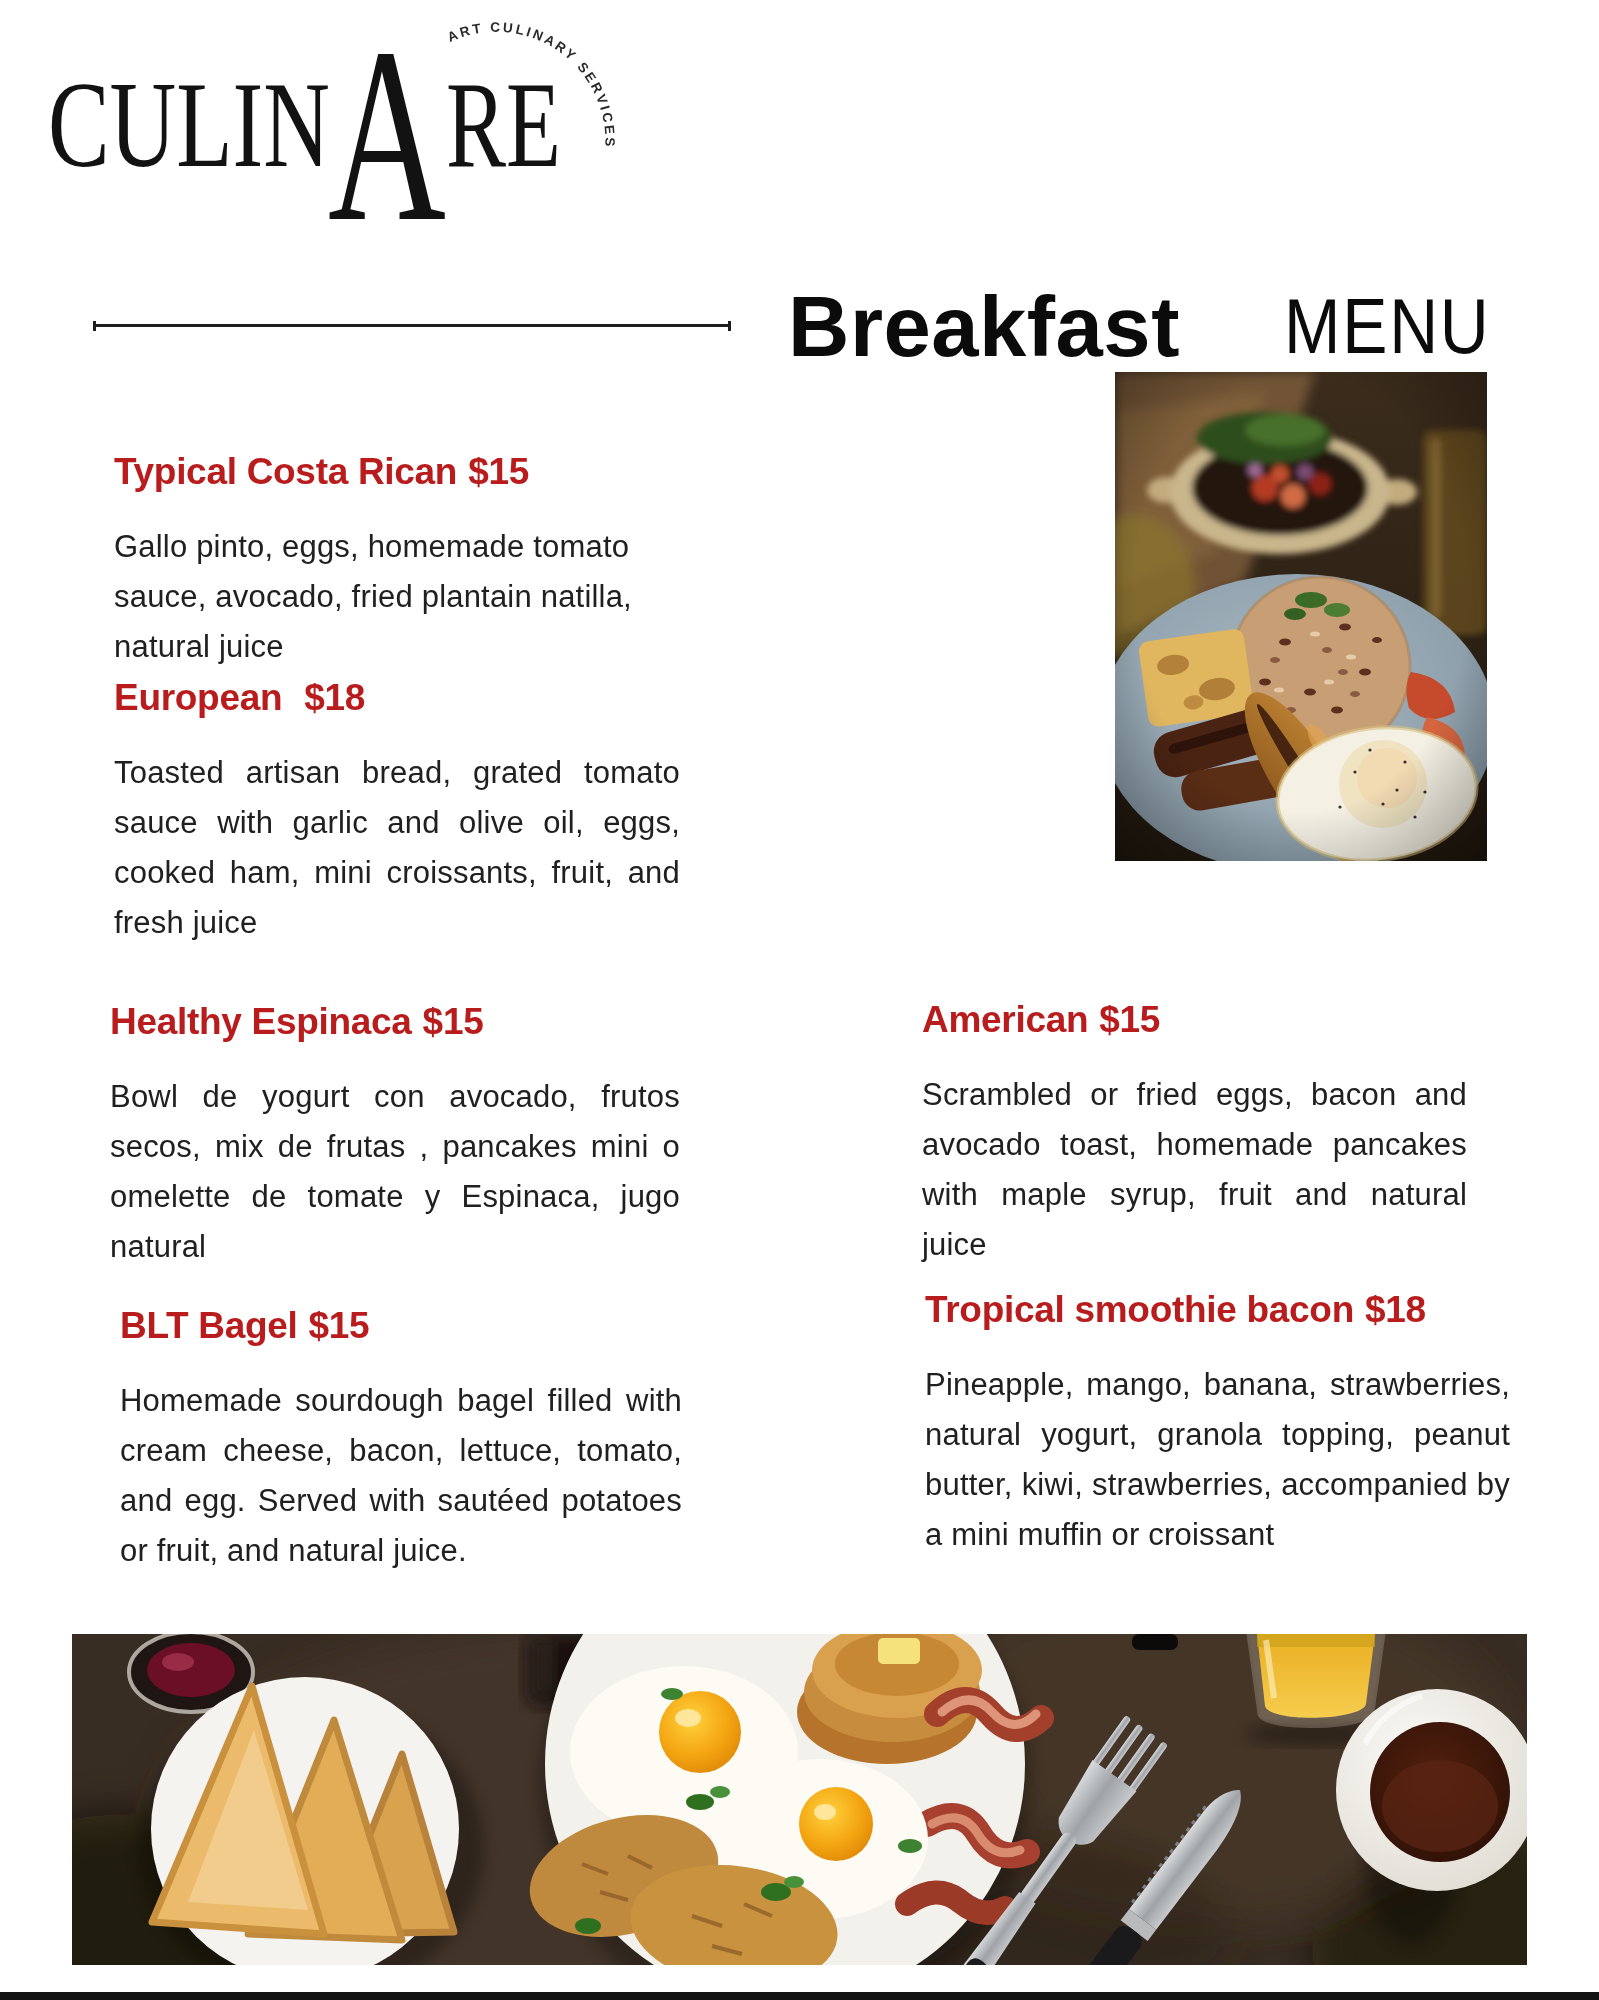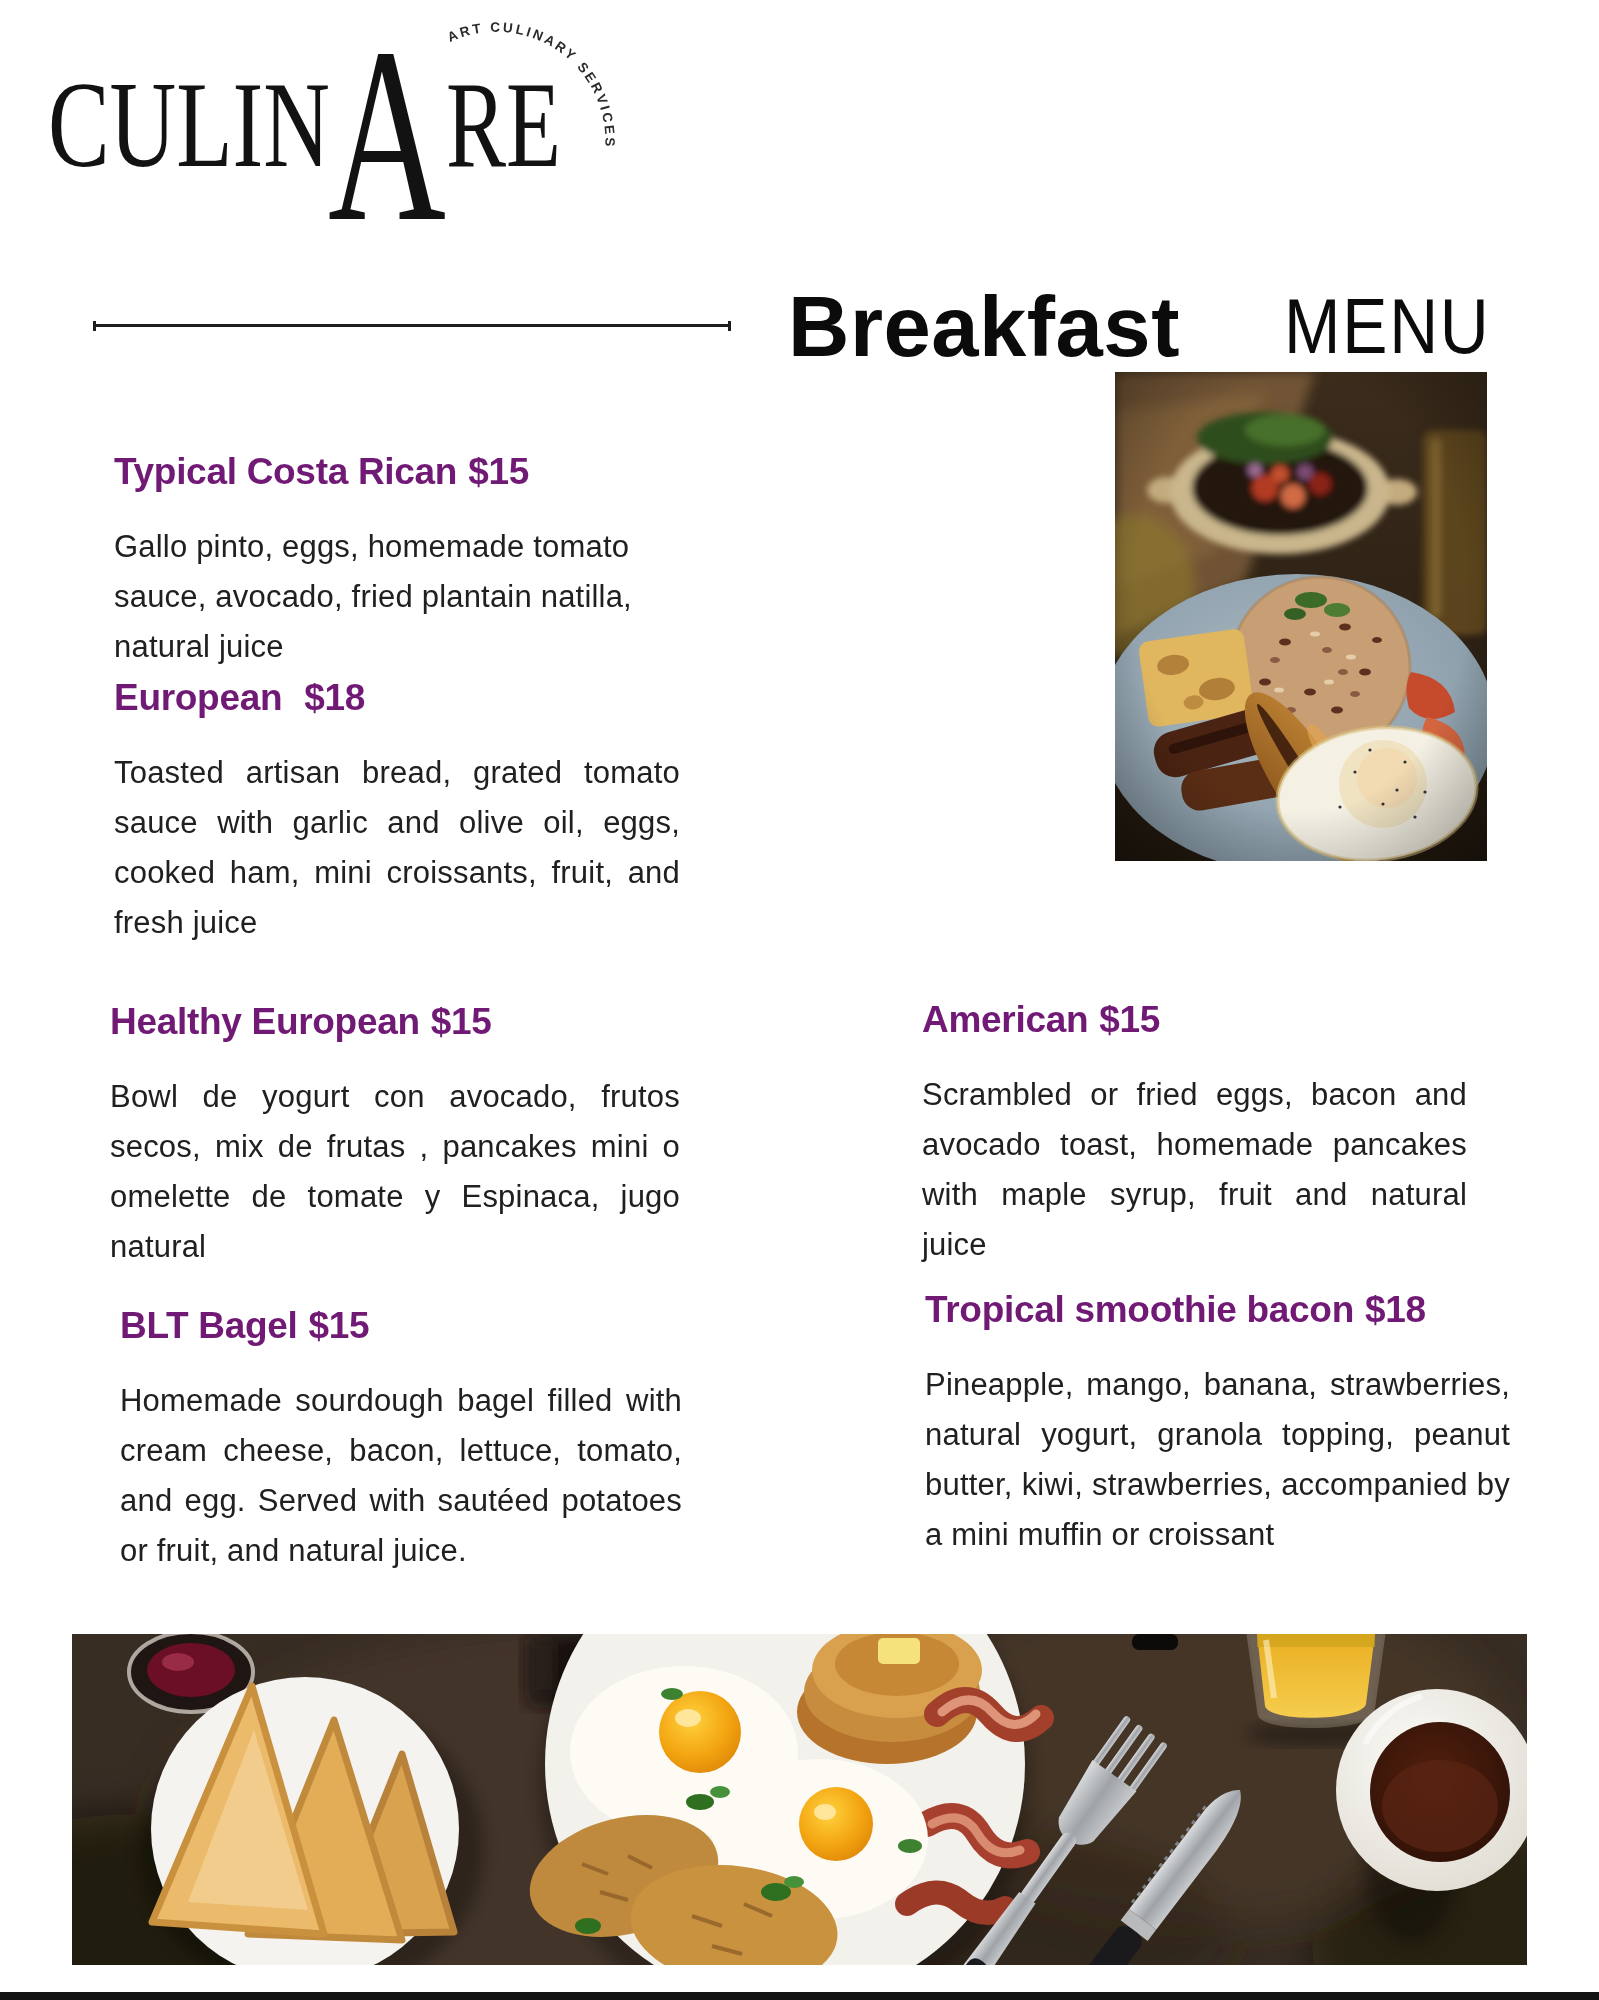--- a/index.html
+++ b/index.html
@@ -11,21 +11,21 @@
   .divider{position:absolute;left:94px;top:324px;width:636px;height:2.5px;background:#1d1d1d;}
   .divider::before,.divider::after{content:"";position:absolute;top:-3.5px;width:3px;height:10px;background:#1d1d1d;}
   .divider::before{left:-1px;}
   .divider::after{right:-1px;}
   .title-script{position:absolute;left:788px;top:284px;font-size:85px;line-height:1;
         font-weight:700;color:#0b0b0b;letter-spacing:.5px;}
   .title-caps{position:absolute;left:1284px;top:288px;font-size:77px;line-height:1;
         font-weight:400;color:#0b0b0b;letter-spacing:2px;transform:scaleX(.88);transform-origin:left top;}
   
   .item{position:absolute;}
-  .item h3{margin:0;font-weight:700;font-size:37px;line-height:44px;color:#701a75;letter-spacing:-.3px;
+  .item h3{margin:0;font-weight:700;font-size:37px;line-height:44px;color:#b91c1c;letter-spacing:-.3px;
         font-family:"Liberation Sans",sans-serif;}
   .item h3 .price{margin-left:11px;}
   .item h3 .price.gap-wide{margin-left:22px;}
   .item p{margin:0;font-size:31px;line-height:50px;color:#202020;letter-spacing:.2px;
         text-align:justify;font-family:"Liberation Sans",sans-serif;}
   .item.ragged p{text-align:left;}
   .it-typical {left:114px;top:450px;width:566px;}
   .it-european{left:114px;top:676px;width:566px;}
   .it-healthy {left:110px;top:1000px;width:570px;}
   .it-blt     {left:120px;top:1304px;width:562px;}
@@ -188,21 +188,21 @@
     <h3><span class="name">Typical Costa Rican</span><span class="price">$15</span></h3>
     <p>Gallo pinto, eggs, homemade tomato sauce, avocado, fried plantain natilla, natural juice</p>
   </section>
 
   <section class="item it-european">
     <h3><span class="name">European</span><span class="price gap-wide">$18</span></h3>
     <p>Toasted artisan bread, grated tomato sauce with garlic and olive oil, eggs, cooked ham, mini croissants, fruit, and fresh juice</p>
   </section>
 
   <section class="item it-healthy">
-    <h3><span class="name">Healthy European</span><span class="price">$15</span></h3>
+    <h3><span class="name">Healthy Espinaca</span><span class="price">$15</span></h3>
     <p>Bowl de yogurt con avocado, frutos secos,  mix de frutas , pancakes mini o omelette de tomate y Espinaca, jugo natural</p>
   </section>
 
   <section class="item it-blt">
     <h3><span class="name">BLT Bagel</span><span class="price">$15</span></h3>
     <p>Homemade sourdough bagel filled with cream cheese, bacon, lettuce, tomato, and egg. Served with sautéed potatoes or fruit, and natural juice.</p>
   </section>
 
   <section class="item it-american">
     <h3><span class="name">American</span><span class="price">$15</span></h3>

